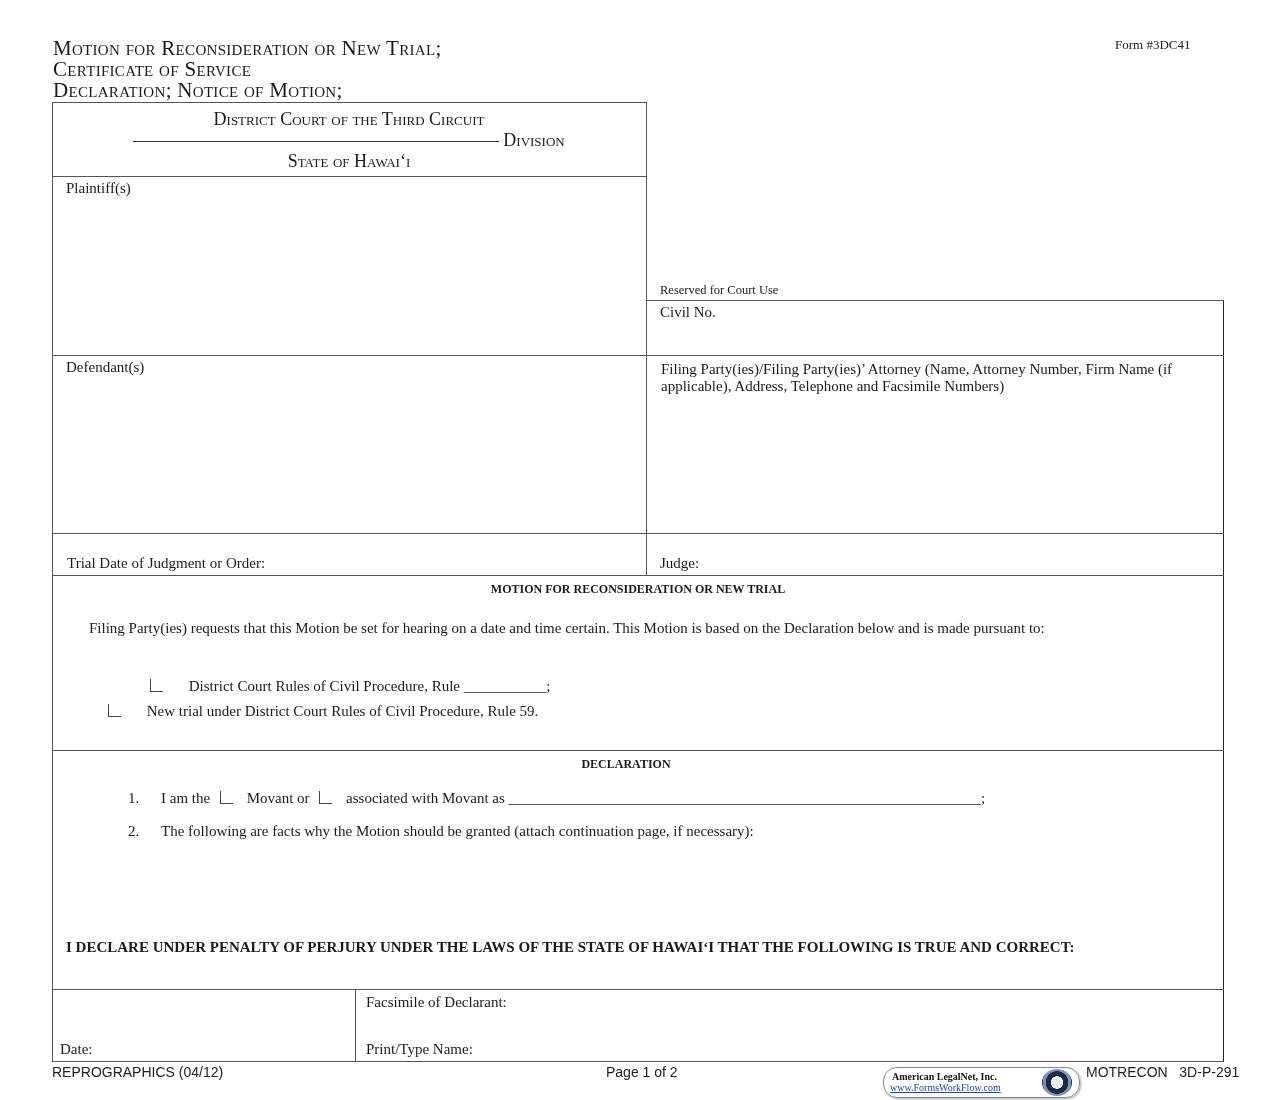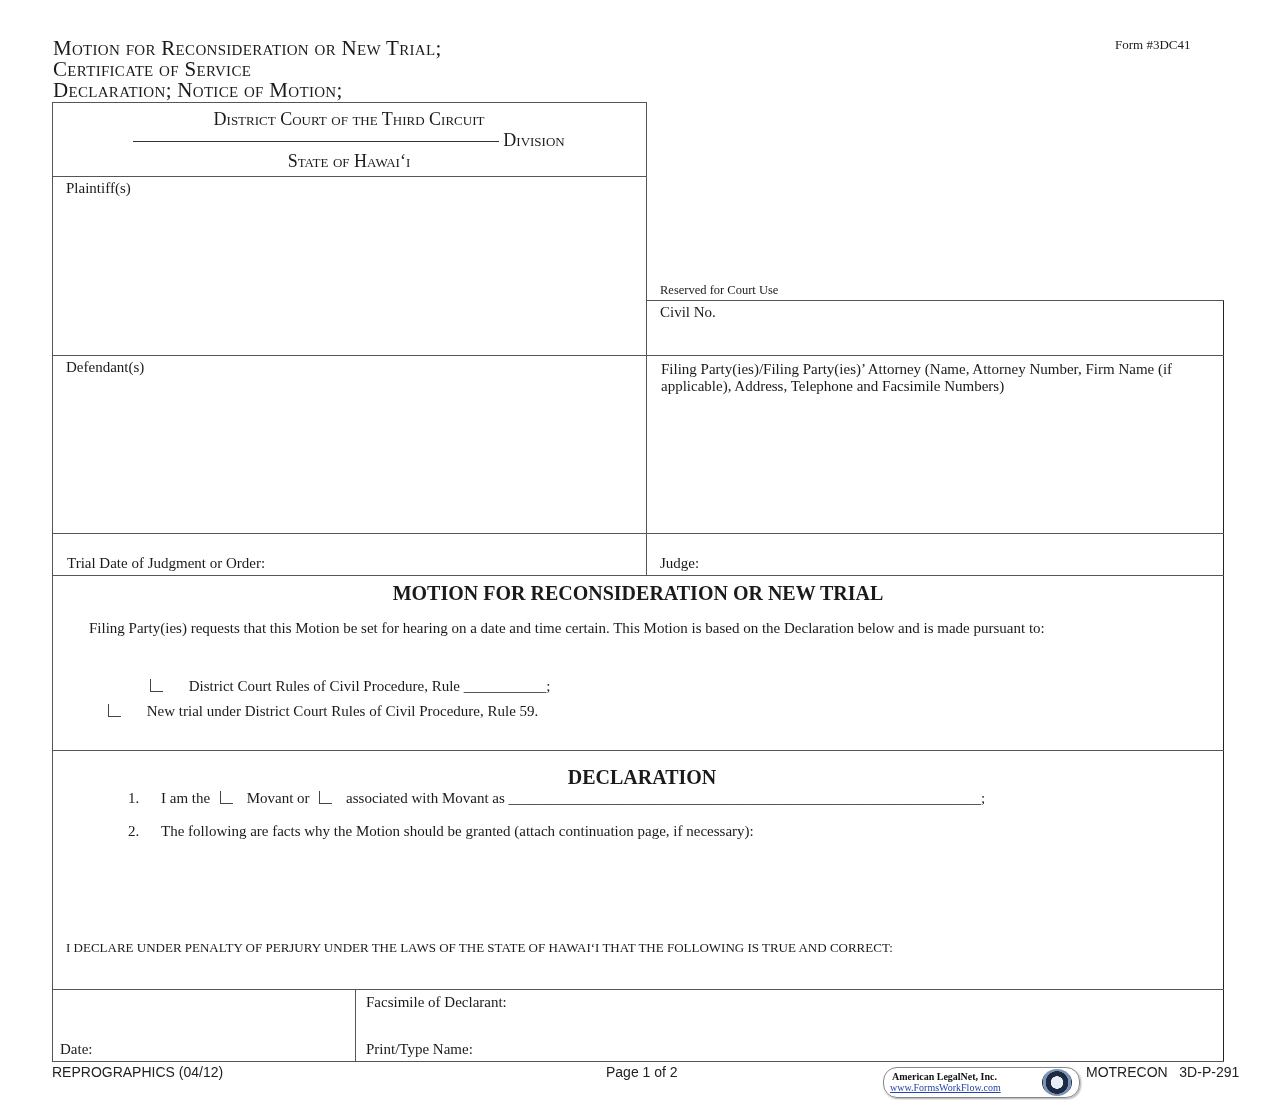--- a/index.html
+++ b/index.html
@@ -10,21 +10,21 @@
   .title { left:53px; top:38px; font-size:21px; line-height:21px; letter-spacing:0.3px; }
   .form-no { left:1115px; top:37px; font-size:13px; }
   .line { position:absolute; background:#555; }
   .court-hdr { left:52px; top:103px; width:594px; text-align:center; }
   .court-hdr .l1 { font-size:18px; margin-top:6px; line-height:20px; }
   .court-hdr .l2 { font-size:18px; line-height:22px; }
   .court-hdr .l2 .blank { display:inline-block; width:366px; border-bottom:1px solid #333; margin-right:4px; vertical-align:4px; }
   .court-hdr .l3 { font-size:18px; line-height:20px; }
   .lbl { font-size:15px; }
   .small { font-size:12.5px; }
-  .center-hd { font-weight:bold; font-size:20px; text-align:center; }
+  .center-hd { font-weight:bold; font-size:12px; text-align:center; }
   .cb { display:inline-block; width:12px; height:12px; border-left:1.3px solid #444; border-bottom:1.3px solid #444; vertical-align:-1px; }
   .footer-sans { font-family:"Liberation Sans", "DejaVu Sans", sans-serif; font-size:14px; color:#222; }
   .logo-box { left:883px; top:1067px; width:195px; height:29px; border:1px solid #888; border-radius:14px;
               font-family:"Liberation Serif", serif; font-size:10px; box-shadow:1px 1px 2px #aaa; }
   .logo-box .n { position:absolute; left:8px; top:3px; font-weight:bold; color:#111; }
   .logo-box .u { position:absolute; left:6px; top:14px; color:#2244aa; text-decoration:underline; }
   .globe { position:absolute; left:158px; top:1px; width:30px; height:27px; border-radius:50%;
            background:radial-gradient(circle at 50% 50%, #e8eef5 0 30%, #1c2a44 32% 55%, #7b93b5 57% 70%, #1c2a44 72% 100%); }
 </style>
 </head>
@@ -81,39 +81,39 @@
   <span class="cb"></span>
   <span style="margin-left:22px;">District Court Rules of Civil Procedure, Rule ___________;</span>
 </div>
 <div class="abs lbl" style="left:108px;top:703px;">
   <span class="cb"></span>
   <span style="margin-left:22px;">New trial under District Court Rules of Civil Procedure, Rule 59.</span>
 </div>
 
 <div class="line" style="left:52px;top:750px;width:1172px;height:1px;"></div>
 
-<div class="abs center-hd" style="left:56px;top:757px;width:1172px;margin-top:9px;">DECLARATION</div>
+<div class="abs center-hd" style="left:40px;top:757px;width:1172px;">DECLARATION</div>
 
 <div class="abs lbl" style="left:128px;top:790px;white-space:nowrap;">
   <span>1.</span>
   <span style="margin-left:18px;">I am the</span>
   <span class="cb" style="margin-left:6px;"></span>
   <span style="margin-left:10px;">Movant or</span>
   <span class="cb" style="margin-left:6px;"></span>
   <span style="margin-left:10px;">associated with Movant as</span>
   <span>_______________________________________________________________;</span>
 </div>
 
 <div class="abs lbl" style="left:128px;top:823px;">
   <span>2.</span>
   <span style="margin-left:18px;">The following are facts why the Motion should be granted (attach continuation page, if necessary):</span>
 </div>
 <div class="abs" style="left:160px;top:845px;width:1050px;height:85px;"></div>
 
-<div class="abs" style="left:66px;top:939px;width:1120px;font-weight:normal;font-size:13px;line-height:17px;">I DECLARE UNDER PENALTY OF PERJURY UNDER THE LAWS OF THE STATE OF HAWAI‘I THAT THE FOLLOWING IS TRUE AND CORRECT:</div>
+<div class="abs" style="left:66px;top:939px;width:1120px;font-weight:bold;font-size:15px;line-height:17px;">I DECLARE UNDER PENALTY OF PERJURY UNDER THE LAWS OF THE STATE OF HAWAI‘I THAT THE FOLLOWING IS TRUE AND CORRECT:</div>
 
 <div class="line" style="left:52px;top:989px;width:1172px;height:1px;"></div>
 
 <div class="line" style="left:355px;top:989px;width:1px;height:73px;"></div>
 <div class="abs lbl" style="left:60px;top:1041px;">Date:</div>
 <div class="abs" style="left:100px;top:1030px;width:250px;height:30px;"></div>
 <div class="abs lbl" style="left:366px;top:994px;">Facsimile of Declarant:</div>
 <div class="abs" style="left:560px;top:992px;width:660px;height:30px;"></div>
 <div class="abs lbl" style="left:366px;top:1041px;">Print/Type Name:</div>
 <div class="abs" style="left:515px;top:1030px;width:700px;height:30px;"></div>

